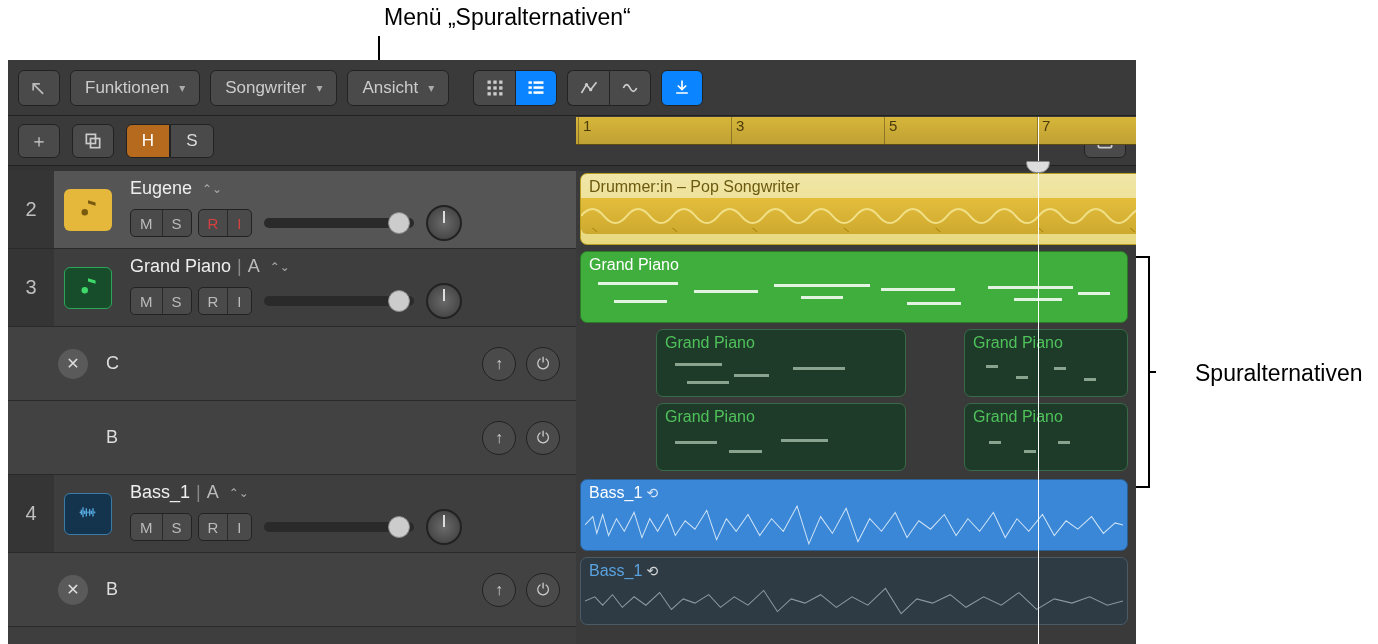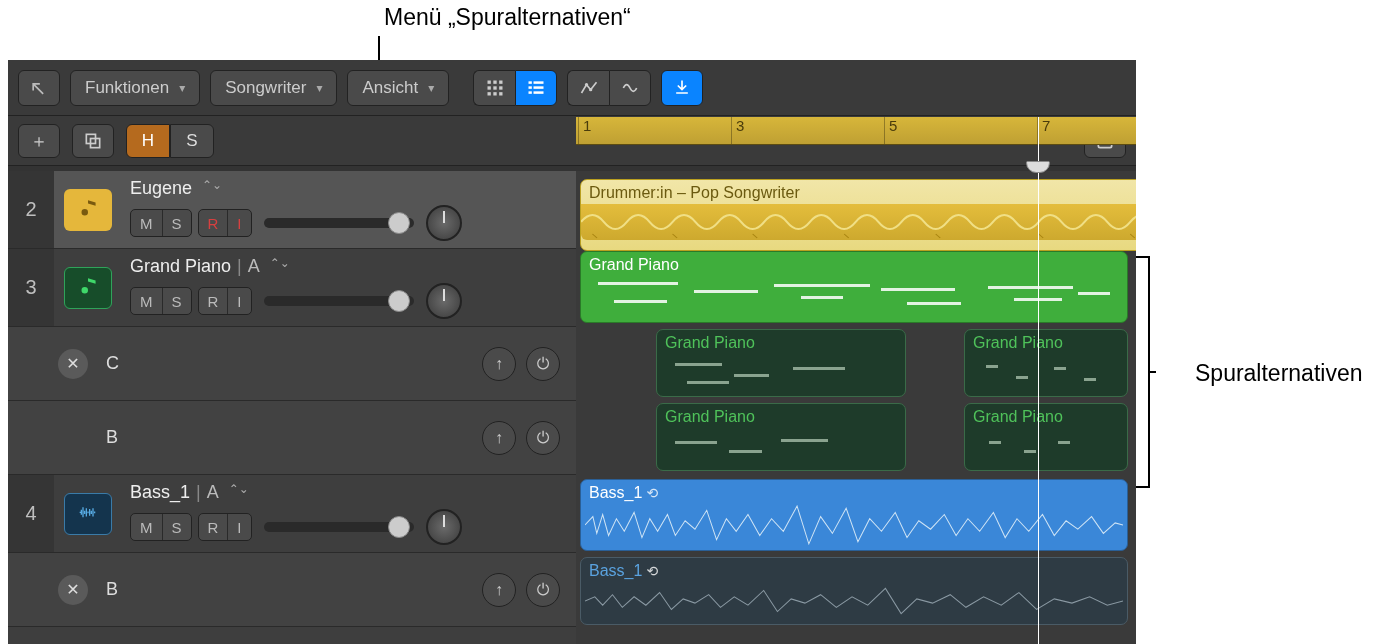--- a/index.html
+++ b/index.html
@@ -42,21 +42,21 @@
 
 .tracks { position: absolute; left:0; top:111px; width:568px; bottom:0; background:#3e3e3e; }
 .track-row { display:flex; border-bottom:1px solid #2a2a2a; position:relative; }
 .track-num { width: 46px; background:#353535; color:#bfbfbf; font-size:20px; display:flex; align-items:center; justify-content:center; }
 .track-body { flex:1; padding:6px 10px 6px 8px; }
 .track-icon { width:48px; height:42px; border-radius:6px; display:flex; align-items:center; justify-content:center; margin:6px 10px; }
 .ic-yellow { background:#e5b73b; }
 .ic-green { background:#174d2a; border:1px solid #2fa35a; }
 .ic-blue { background:#14344d; border:1px solid #3a7ba8; }
 .track-top { display:flex; align-items:center; }
-.track-name-row { display:flex; gap:6px; margin-bottom:6px; }
+.track-name-row { display:flex; align-items:center; gap:6px; margin-bottom:6px; }
 .track-name { color:#eee; font-size:18px; font-weight:500; }
 .alt-label { color:#bbb; font-size:18px; }
 .sep { color:#888; font-size:18px; }
 .updown { color:#aaa; font-size:12px; margin-left:4px; }
 .track-ctrls { display:flex; align-items:center; gap:6px; }
 .pill { background:#4a4a4a; border:1px solid #222; height:28px; border-radius:5px; display:flex; align-items:center; }
 .seg { padding:0 9px; color:#bbb; font-size:15px; border-right:1px solid #2a2a2a; height:100%; display:flex; align-items:center; cursor:pointer; }
 .seg:last-child { border-right:none; }
 .seg.rec { color:#d74040; }
 .slider { width:150px; height:10px; background:#2a2a2a; border-radius:5px; position:relative; margin: 0 6px; }
@@ -350,21 +350,21 @@
           </div>
         <div class="circ-btn">
             <span>⏻</span>
           </div>
       </div>
     </div>
   </div>
 
   <div class="regions">
 
-    <div class="region reg-drum" style="left:4px; top:8px; width:629px; height:72px;">
+    <div class="region reg-drum" style="left:4px; top:2px; width:629px; height:72px;">
       <span>Drummer:in – Pop Songwriter</span>
       <div class="reg-drum-body">
         <svg width="100%" height="100%" preserveAspectRatio="none" viewBox="0 0 548 36">
           <path d="M0 18 Q10 4 20 18 T40 18 T60 18 T80 18 T100 18 T120 18 T140 18 T160 18 T180 18 T200 18 T220 18 T240 18 T260 18 T280 18 T300 18 T320 18 T340 18 T360 18 T380 18 T400 18 T420 18 T440 18 T460 18 T480 18 T500 18 T520 18 T540 18" stroke="#f0df85" stroke-width="2" fill="none"></path>
           <g stroke="#a88410" stroke-width="1">
               <line x1="10" y1="30" x2="14" y2="34"></line>
               <line x1="80" y1="30" x2="84" y2="34"></line>
               <line x1="150" y1="30" x2="154" y2="34"></line>
               <line x1="230" y1="30" x2="234" y2="34"></line>
               <line x1="310" y1="30" x2="314" y2="34"></line>

